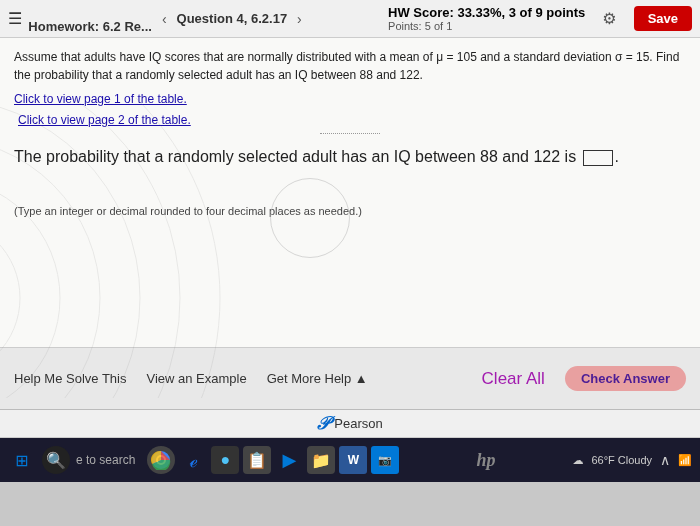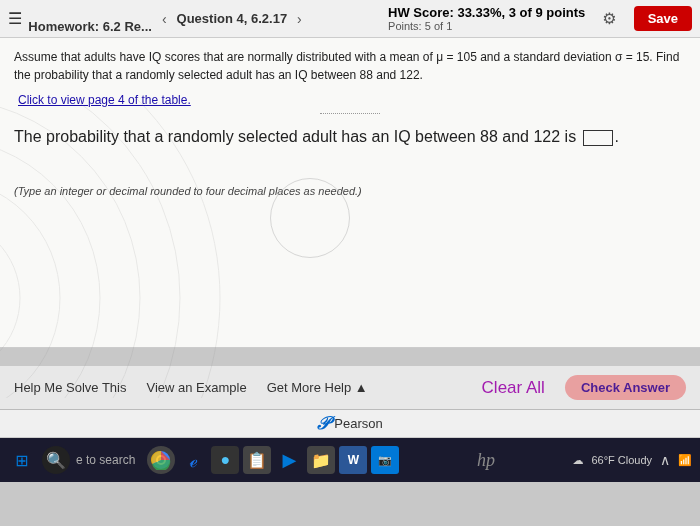--- a/index.html
+++ b/index.html
@@ -129,21 +129,20 @@
       display: inline-block;
       width: 30px;
       height: 16px;
       border: 1px solid #333;
       vertical-align: middle;
       margin: 0 2px;
     }
     .note-text {
       font-size: 11px;
       color: #444;
-      font-style: italic;
       margin-top: 35px;
     }
 
     
     .decorative-circle {
       position: absolute;
       width: 80px;
       height: 80px;
       border: 1px solid rgba(180,180,180,0.5);
       border-radius: 50%;
@@ -163,22 +162,21 @@
     }
 
     
     .action-bar {
       background: #e8e8e8;
       display: flex;
       align-items: center;
       padding: 19px 14px;
       gap: 20px;
       border-bottom: 1px solid #bbb;
-      height: 44px;
-      margin-top: 18px;
+      height: 62px;
     }
     .action-link {
       font-size: 13px;
       color: #333;
       text-decoration: none;
       cursor: pointer;
       background: none;
       border: none;
       font-family: Arial, sans-serif;
     }
@@ -323,22 +321,23 @@
     <circle cx="0" cy="200" r="120" fill="none" stroke="#888" stroke-width="1"></circle>
     <circle cx="0" cy="200" r="160" fill="none" stroke="#888" stroke-width="1"></circle>
     <circle cx="0" cy="200" r="200" fill="none" stroke="#888" stroke-width="1"></circle>
     <circle cx="0" cy="200" r="240" fill="none" stroke="#888" stroke-width="1"></circle>
     <circle cx="0" cy="200" r="280" fill="none" stroke="#888" stroke-width="1"></circle>
   </svg>
 
   <p class="question-text">Assume that adults have IQ scores that are normally distributed with a mean of μ = 105 and a standard deviation σ = 15. Find the probability that a randomly selected adult has an IQ between 88 and 122.</p>
 
   <div>
+    <a class="table-links">Click to view page 1 of the table.</a>
     <span class="separator"> </span>
-    <a class="table-links" style="display:inline">Click to view page 4 of the table.</a>
+    <a class="table-links" style="display:inline">Click to view page 2 of the table.</a>
   </div>
 
   <hr class="dotted-line">
 
   <div>
     <p class="probability-text">
       <span>The probability that a randomly selected adult has an IQ between 88 and 122 is</span>
       <span class="answer-box"></span>.
     </p>
     <p class="note-text">(Type an integer or decimal rounded to four decimal places as needed.)</p>
@@ -381,21 +380,21 @@
     </svg>
   </div>
   <div class="taskbar-icon" style="color:#1a73e8;font-size:18px">ℯ</div>
   <div class="taskbar-icon" style="background:#333;color:#4fc3f7">●</div>
   <div class="taskbar-icon" style="background:#444;color:#aaa">📋</div>
   <div class="taskbar-icon" style="color:#0078d7;font-size:18px">▶</div>
   <div class="taskbar-icon" style="background:#444;color:#ccc">📁</div>
   <div class="taskbar-icon" style="background:#2b5797;color:white;font-weight:bold;font-size:12px;border-radius:3px">W</div>
   <div class="taskbar-icon" style="background:#0078d7;color:white;font-size:11px;border-radius:3px">📷</div>
 
-  <div style="position:relative;flex:1;display:flex;justify-content:center;">
+  <div style="position:relative;flex:1;display:flex;justify-content:center;font-weight:bold;">
     <span style="color:#888;font-size:18px;font-style:italic;font-family:Georgia,serif;">hp</span>
   </div>
 
   <div class="taskbar-right">
     <span>☁</span>
     <span class="weather-info">66°F Cloudy</span>
     <span style="font-size:14px;">∧</span>
     <span>📶</span>
   </div>
 </div>

